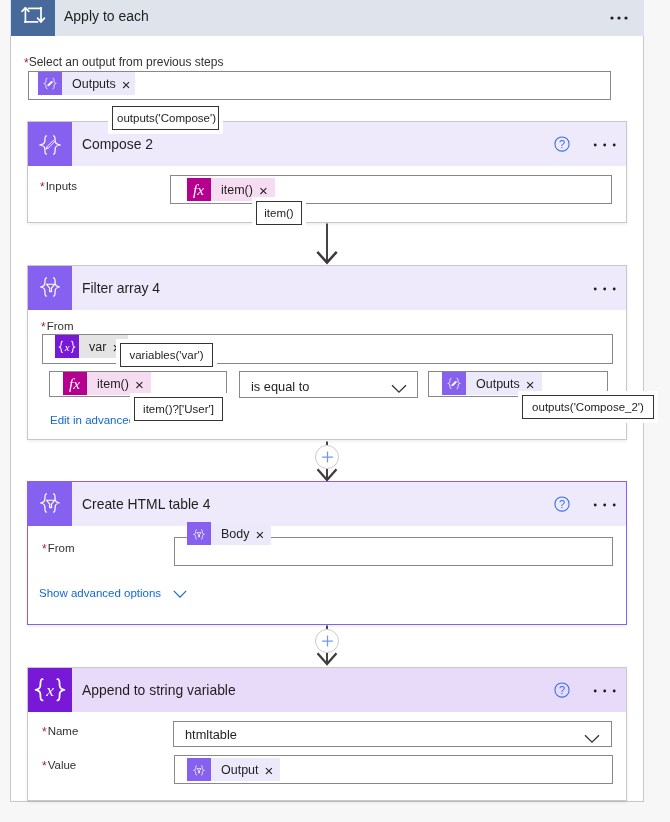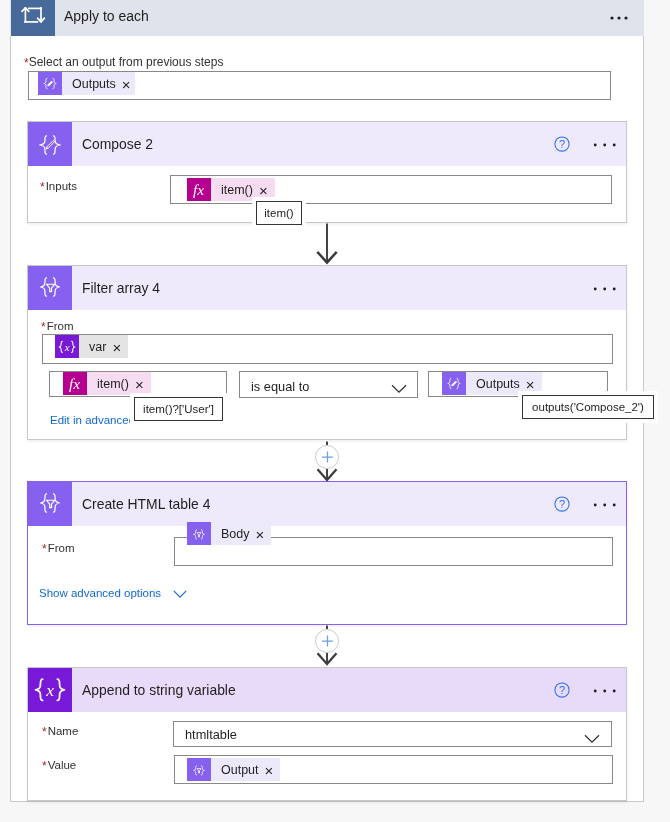--- a/index.html
+++ b/index.html
@@ -189,20 +189,21 @@
         <g fill="#ffffff" stroke="#ffffff" stroke-width="0.45" stroke-linejoin="round">
           <path d="M9.6 14.0 L10.0 12.5 L13.6 8.9 L14.8 10.1 L11.2 13.7 L9.6 14.0 Z"></path>
         </g>
       </svg>
     </span>
     <span class="tokBody" id="outerTokBody">
       <span>Outputs</span>
         <span class="tokX">×</span>
     </span>
   </div>
+  <div class="tip" id="outerTip">outputs('Compose')</div>
 
   <div class="acard" id="card1">
     <div class="ahdr"></div>
     <div class="aicon">
       <svg width="44" height="44" viewBox="0 0 44 44">
         <g fill="none" stroke="#ffffff" stroke-width="1.25" stroke-linecap="round">
           <path d="M18.5 13.9 C16.6 13.9 17.0 17.0 16.9 19.0 C16.8 21.8 14.9 22.7 11.3 23.0 C14.9 23.3 16.8 24.2 16.9 27.0 C17.0 29.0 16.6 32.1 18.5 32.1"></path>
           <path d="M25.5 13.9 C27.4 13.9 27.0 17.0 27.1 19.0 C27.2 21.8 29.1 22.7 32.7 23.0 C29.1 23.3 27.2 24.2 27.1 27.0 C27.0 29.0 27.4 32.1 25.5 32.1"></path>
         </g>
         <g fill="none" stroke="#ffffff" stroke-width="0.95" stroke-linejoin="round">
@@ -288,20 +289,21 @@
             <path d="M16.6 6.3 C18.1 6.3 17.8 8.4 17.9 9.8 C18.0 11.3 18.9 11.8 19.9 11.9 C18.9 12.0 18.0 12.5 17.9 14.0 C17.8 15.4 18.1 17.5 16.6 17.5"></path>
           </g>
           <text x="12.1" y="15.8" font-family="Liberation Serif, serif" font-style="italic" font-size="10.8" fill="#ffffff" text-anchor="middle">x</text>
         </svg>
       </span>
       <span class="cb">
         <span>var</span>
           <span class="cx">×</span>
       </span>
     </div>
+    <div class="tip" id="c2tip1">variables('var')</div>
 
     <div class="inp" id="c2inpL"></div>
     <div class="ctok" id="c2tokL">
       <span class="ci">
         <svg width="24" height="23" viewBox="0 0 24 23">
           <text x="11.6" y="17.2" font-family="Liberation Serif, serif" font-style="italic" font-size="15.5" fill="#ffffff" text-anchor="middle">fx</text>
         </svg>
       </span>
       <span class="cb">
         <span>item()</span>

